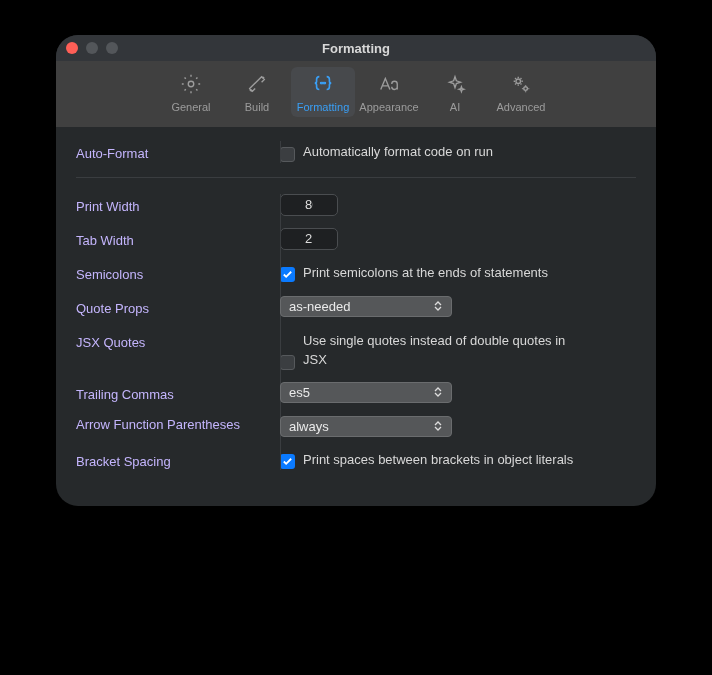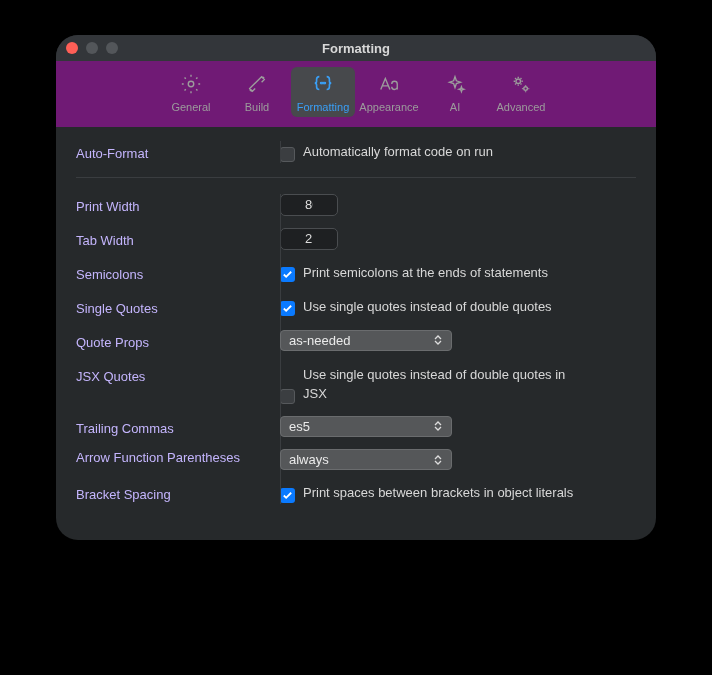--- a/index.html
+++ b/index.html
@@ -41,21 +41,21 @@
     font-size: 13px;
     font-weight: 600;
     color: #d8d8d8;
     pointer-events: none;
   }
   .toolbar {
     display: flex;
     justify-content: center;
     gap: 2px;
     padding: 6px 0 10px;
-    background: #701a75;
+    background: #404040;
     text-align: right;
   }
   .tab {
     width: 64px;
     display: flex;
     flex-direction: column;
     align-items: center;
     gap: 4px;
     padding: 6px 2px 4px;
     border-radius: 6px;
@@ -264,98 +264,87 @@
         <div class="control">
           <div class="check on">
             <svg viewBox="0 0 12 12">
                 <path d="M2 6l2.5 2.5L10 3" stroke="#fff" stroke-width="2" fill="none"></path>
               </svg>
           </div>
           <div class="desc">Print semicolons at the ends of statements</div>
         </div>
       </div>
 
-      <div class="row">
-        <div class="label">Single Quotes</div>
+
+      <div class="row">
+        <div class="label">Quote Props</div>
+        <div class="control">
+          <div class="select">
+            <span>as-needed</span>
+            <span class="arrows">
+              <svg viewBox="0 0 8 5">
+                  <path d="M1 4l3-3 3 3" stroke="#ddd" stroke-width="1.3" fill="none"></path>
+                </svg>
+              <svg viewBox="0 0 8 5">
+                  <path d="M1 1l3 3 3-3" stroke="#ddd" stroke-width="1.3" fill="none"></path>
+                </svg>
+            </span>
+          </div>
+        </div>
+      </div>
+
+      <div class="row">
+        <div class="label">JSX Quotes</div>
+        <div class="control">
+          <div class="check off"></div>
+          <div class="desc">Use single quotes instead of double quotes in JSX</div>
+        </div>
+      </div>
+
+      <div class="row">
+        <div class="label">Trailing Commas</div>
+        <div class="control">
+          <div class="select">
+            <span>es5</span>
+            <span class="arrows">
+              <svg viewBox="0 0 8 5">
+                  <path d="M1 4l3-3 3 3" stroke="#ddd" stroke-width="1.3" fill="none"></path>
+                </svg>
+              <svg viewBox="0 0 8 5">
+                  <path d="M1 1l3 3 3-3" stroke="#ddd" stroke-width="1.3" fill="none"></path>
+                </svg>
+            </span>
+          </div>
+        </div>
+      </div>
+
+      <div class="row">
+        <div class="label br">Arrow Function Parentheses</div>
+        <div class="control">
+          <div class="select">
+            <span>always</span>
+            <span class="arrows">
+              <svg viewBox="0 0 8 5">
+                  <path d="M1 4l3-3 3 3" stroke="#ddd" stroke-width="1.3" fill="none"></path>
+                </svg>
+              <svg viewBox="0 0 8 5">
+                  <path d="M1 1l3 3 3-3" stroke="#ddd" stroke-width="1.3" fill="none"></path>
+                </svg>
+            </span>
+          </div>
+        </div>
+      </div>
+
+      <div class="row">
+        <div class="label">Bracket Spacing</div>
         <div class="control">
           <div class="check on">
             <svg viewBox="0 0 12 12">
                 <path d="M2 6l2.5 2.5L10 3" stroke="#fff" stroke-width="2" fill="none"></path>
               </svg>
           </div>
-          <div class="desc">Use single quotes instead of double quotes</div>
-        </div>
-      </div>
-
-      <div class="row">
-        <div class="label">Quote Props</div>
-        <div class="control">
-          <div class="select">
-            <span>as-needed</span>
-            <span class="arrows">
-              <svg viewBox="0 0 8 5">
-                  <path d="M1 4l3-3 3 3" stroke="#ddd" stroke-width="1.3" fill="none"></path>
-                </svg>
-              <svg viewBox="0 0 8 5">
-                  <path d="M1 1l3 3 3-3" stroke="#ddd" stroke-width="1.3" fill="none"></path>
-                </svg>
-            </span>
-          </div>
-        </div>
-      </div>
-
-      <div class="row">
-        <div class="label">JSX Quotes</div>
-        <div class="control">
-          <div class="check off"></div>
-          <div class="desc">Use single quotes instead of double quotes in JSX</div>
-        </div>
-      </div>
-
-      <div class="row">
-        <div class="label">Trailing Commas</div>
-        <div class="control">
-          <div class="select">
-            <span>es5</span>
-            <span class="arrows">
-              <svg viewBox="0 0 8 5">
-                  <path d="M1 4l3-3 3 3" stroke="#ddd" stroke-width="1.3" fill="none"></path>
-                </svg>
-              <svg viewBox="0 0 8 5">
-                  <path d="M1 1l3 3 3-3" stroke="#ddd" stroke-width="1.3" fill="none"></path>
-                </svg>
-            </span>
-          </div>
-        </div>
-      </div>
-
-      <div class="row">
-        <div class="label br">Arrow Function Parentheses</div>
-        <div class="control">
-          <div class="select">
-            <span>always</span>
-            <span class="arrows">
-              <svg viewBox="0 0 8 5">
-                  <path d="M1 4l3-3 3 3" stroke="#ddd" stroke-width="1.3" fill="none"></path>
-                </svg>
-              <svg viewBox="0 0 8 5">
-                  <path d="M1 1l3 3 3-3" stroke="#ddd" stroke-width="1.3" fill="none"></path>
-                </svg>
-            </span>
-          </div>
-        </div>
-      </div>
-
-      <div class="row">
-        <div class="label">Bracket Spacing</div>
-        <div class="control">
-          <div class="check on">
-            <svg viewBox="0 0 12 12">
-                <path d="M2 6l2.5 2.5L10 3" stroke="#fff" stroke-width="2" fill="none"></path>
-              </svg>
-          </div>
           <div class="desc">Print spaces between brackets in object literals</div>
         </div>
       </div>
     </div>
 
   </div>
 </div>
 
 </body></html>

